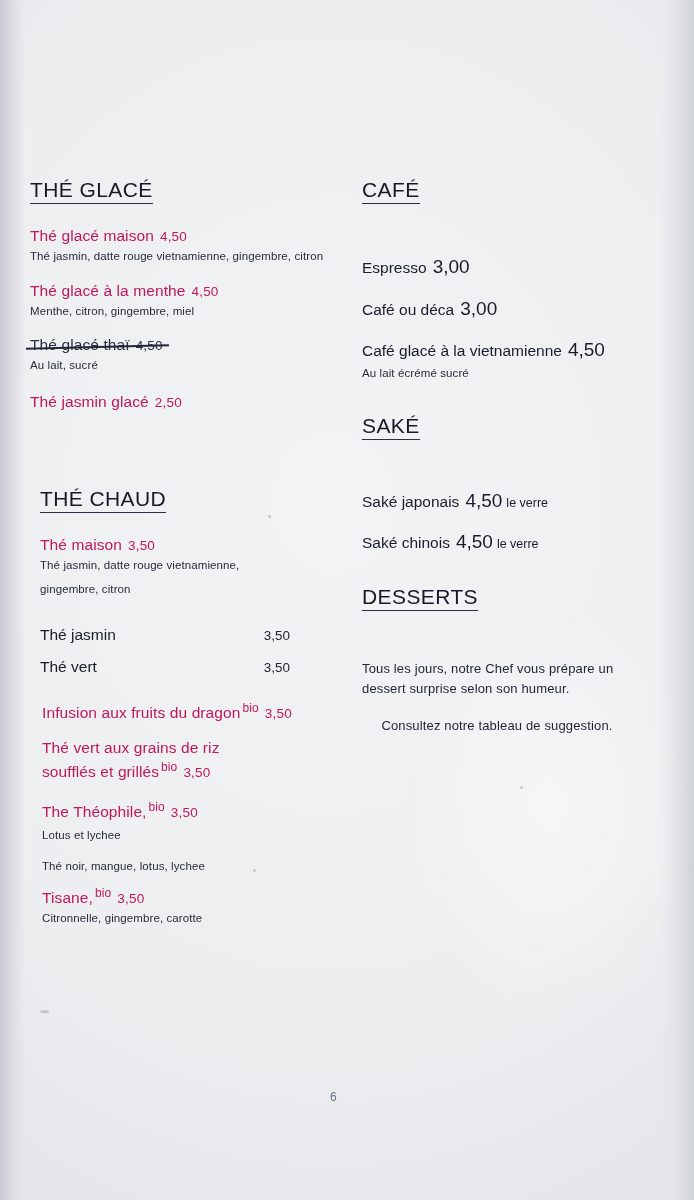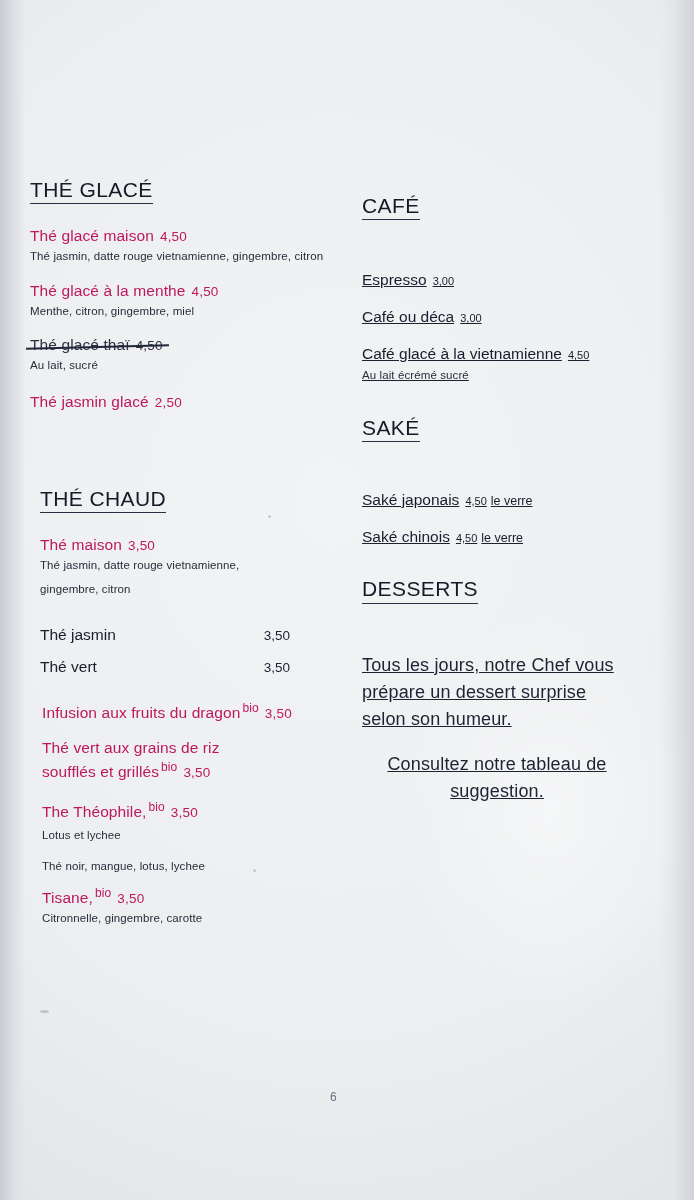--- a/index.html
+++ b/index.html
@@ -52,23 +52,22 @@
   }
   .col-left {
     position: absolute;
     left: 30px;
     top: 178px;
     width: 300px;
   }
   .col-right {
     position: absolute;
     left: 362px;
-    top: 194px;
+    top: 178px;
     width: 300px;
-    text-decoration: underline;
   }
   h2.section {
     font-size: 21px;
     font-weight: 400;
     letter-spacing: 0.4px;
     margin: 0 0 22px 0;
     color: #151a26;
     display: inline-block;
     border-bottom: 1.4px solid #2a3040;
     padding-bottom: 2px;
@@ -124,34 +123,34 @@
   .row .name {
     font-size: 15.5px;
     color: #171d2a;
   }
   .row .dots { flex: 1 1 auto; }
   .row .price {
     font-size: 13.5px;
   }
   .gap-lg { height: 30px; }
   .para {
-    font-size: 18px;
+    font-size: 13px;
     line-height: 1.5;
     color: #1d2331;
     margin: 0 0 14px 0;
     letter-spacing: 0.15px;
   }
   .right-item {
     font-size: 15.5px;
     line-height: 1.35;
     margin-bottom: 16px;
     color: #171d2a;
   }
   .right-item .price {
-    font-size: 11px;
+    font-size: 19px;
     margin-left: 6px;
   }
   .right-item .suffix {
     font-size: 12.5px;
     margin-left: 4px;
   }
   .right-item .desc { margin-top: 2px; }
   .pagenum {
     position: absolute;
     left: 330px;

